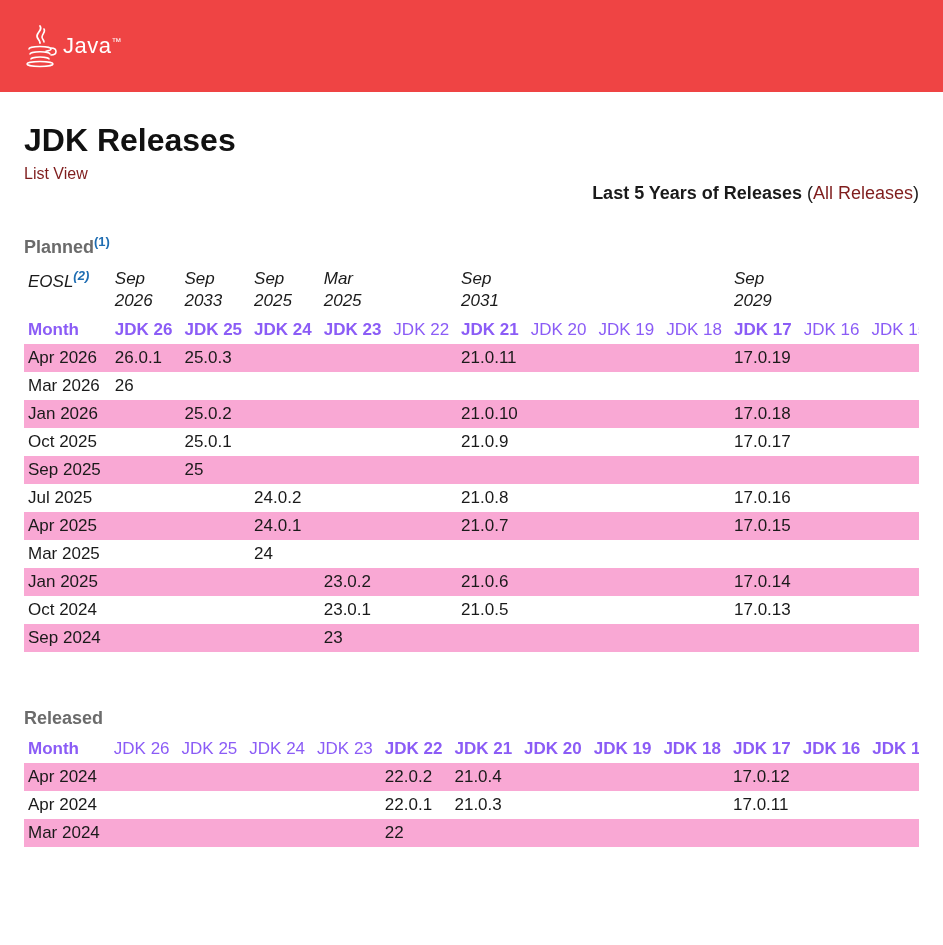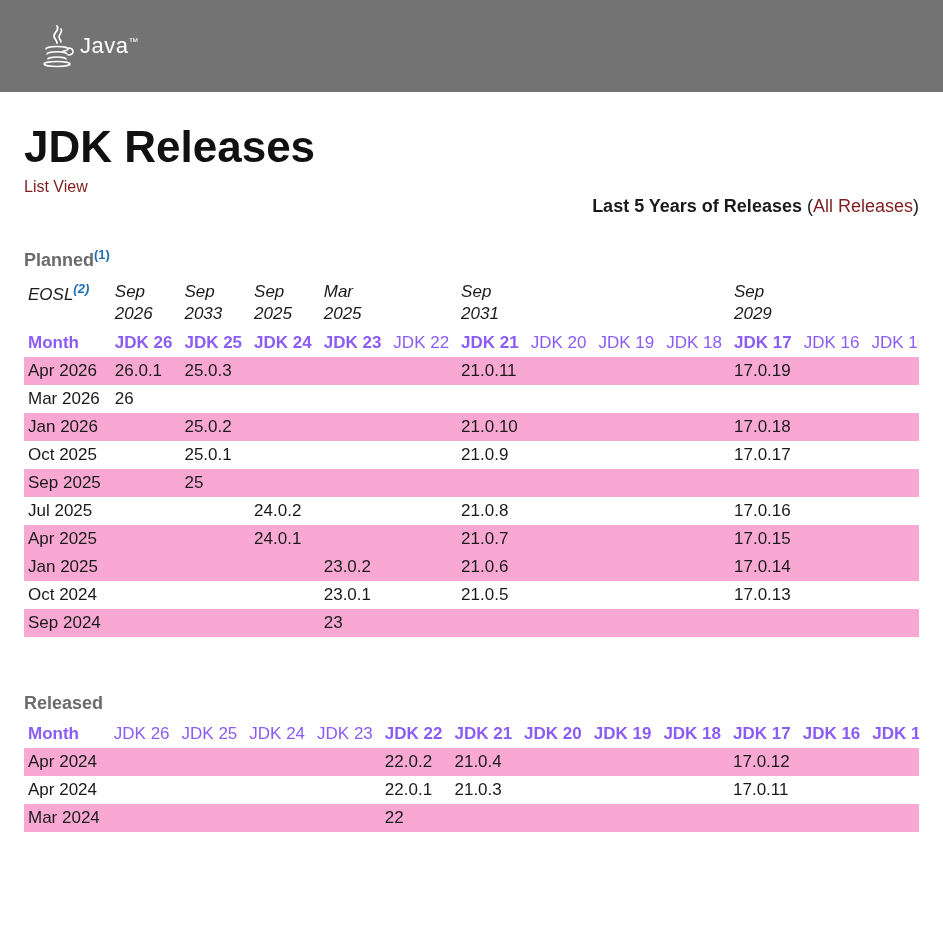--- a/index.html
+++ b/index.html
@@ -3,38 +3,38 @@
   <meta charset="utf-8">
   <style>
     * { margin:0; padding:0; box-sizing:border-box; }
     body {
       font-family:-apple-system,BlinkMacSystemFont,"Segoe UI",Helvetica,Arial,sans-serif;
       font-size:16px;
       color:#1a1a1a;
       background:#fff;
     }
     .top-banner {
-      background:#737373;
+      background:#ef4444;
       height:92px;
       display:flex;
       align-items:center;
-      padding-left:40px;
+      padding-left:23px;
     }
     .java-logo {
       display:flex;
       align-items:center;
       gap:6px;
       color:#fff;
     }
     .content {
       padding:30px 24px 40px;
       max-width:1200px;
     }
     h1 {
-      font-size:44px;
+      font-size:32px;
       font-weight:700;
       color:#111;
       margin-bottom:6px;
     }
     .link { color:#7f1d1d; text-decoration:none; }
     .subheading-line { font-size:18px;text-align:right; }
     .bold { font-weight:700; }
     .section-label {
       font-size:18px;
       font-weight:700;
@@ -244,20 +244,35 @@
             <td></td>
             <td></td>
             <td>21.0.7</td>
             <td></td>
             <td></td>
             <td></td>
             <td>17.0.15</td>
             <td></td>
             <td></td>
           </tr>
+          <tr>
+            <td class="month">Mar 2025</td>
+            <td></td>
+            <td></td>
+            <td>24</td>
+            <td></td>
+            <td></td>
+            <td></td>
+            <td></td>
+            <td></td>
+            <td></td>
+            <td></td>
+            <td></td>
+            <td></td>
+          </tr>
           <tr class="stripe">
             <td class="month">Jan 2025</td>
             <td></td>
             <td></td>
             <td></td>
             <td>23.0.2</td>
             <td></td>
             <td>21.0.6</td>
             <td></td>
             <td></td>

